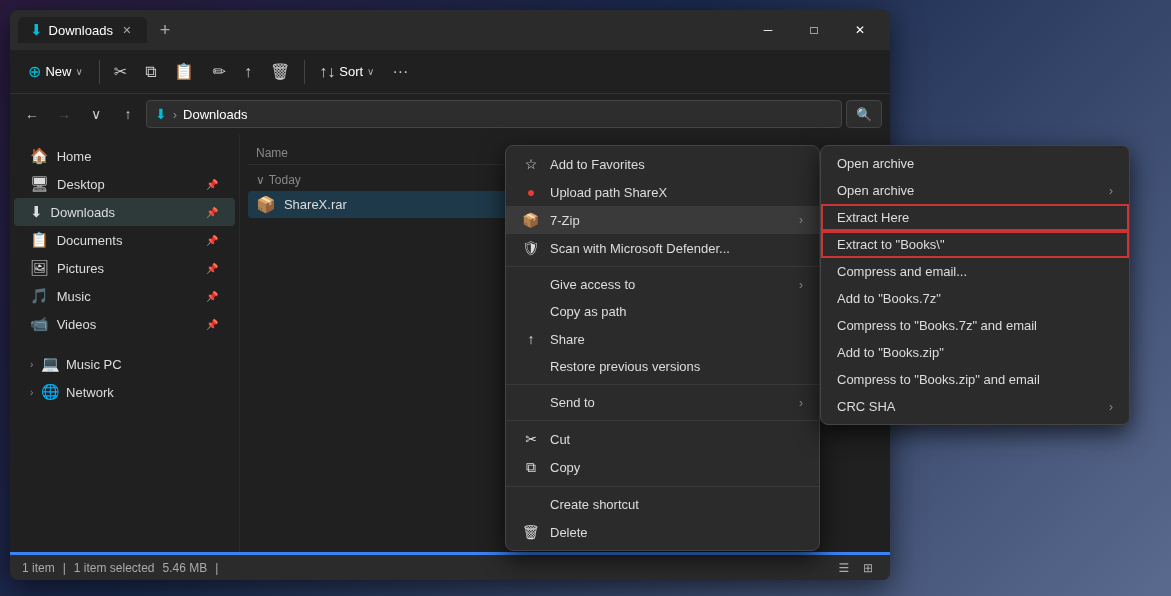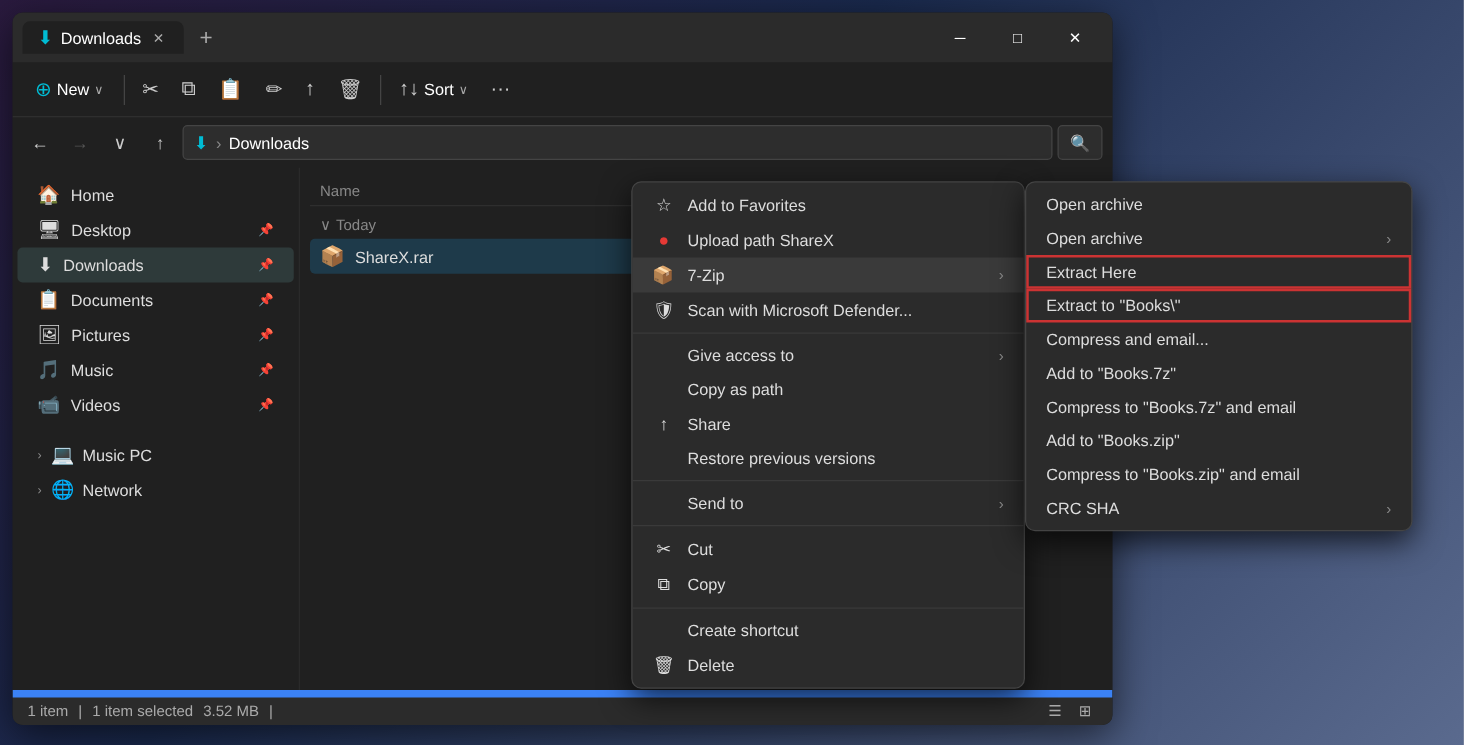--- a/index.html
+++ b/index.html
@@ -263,21 +263,21 @@
     .statusbar {
       height: 28px;
       background: #2b2b2b;
       display: flex;
       align-items: center;
       padding: 0 12px;
       color: #aaa;
       font-size: 12px;
       flex-shrink: 0;
       gap: 8px;
-      border-top: 6px solid #3b82f6;
+      border-top: 3px solid #3b82f6;
     }
     .status-right {
       margin-left: auto;
       display: flex;
       gap: 4px;
     }
     .view-btn {
       width: 20px;
       height: 20px;
       display: flex;
@@ -497,21 +497,21 @@
           <span>ShareX.rar</span>
         </div>
       </div>
     </div>
   </div>
 
   <div class="statusbar">
     <span>1 item</span>
     <span>|</span>
     <span>1 item selected</span>
-    <span>3.52 MB</span>
+    <span>5.46 MB</span>
     <span>|</span>
     <div class="status-right">
       <div class="view-btn">☰</div>
       <div class="view-btn">⊞</div>
     </div>
   </div>
 </div>
 
 <div class="context-menu">
   <div class="cm-item">

